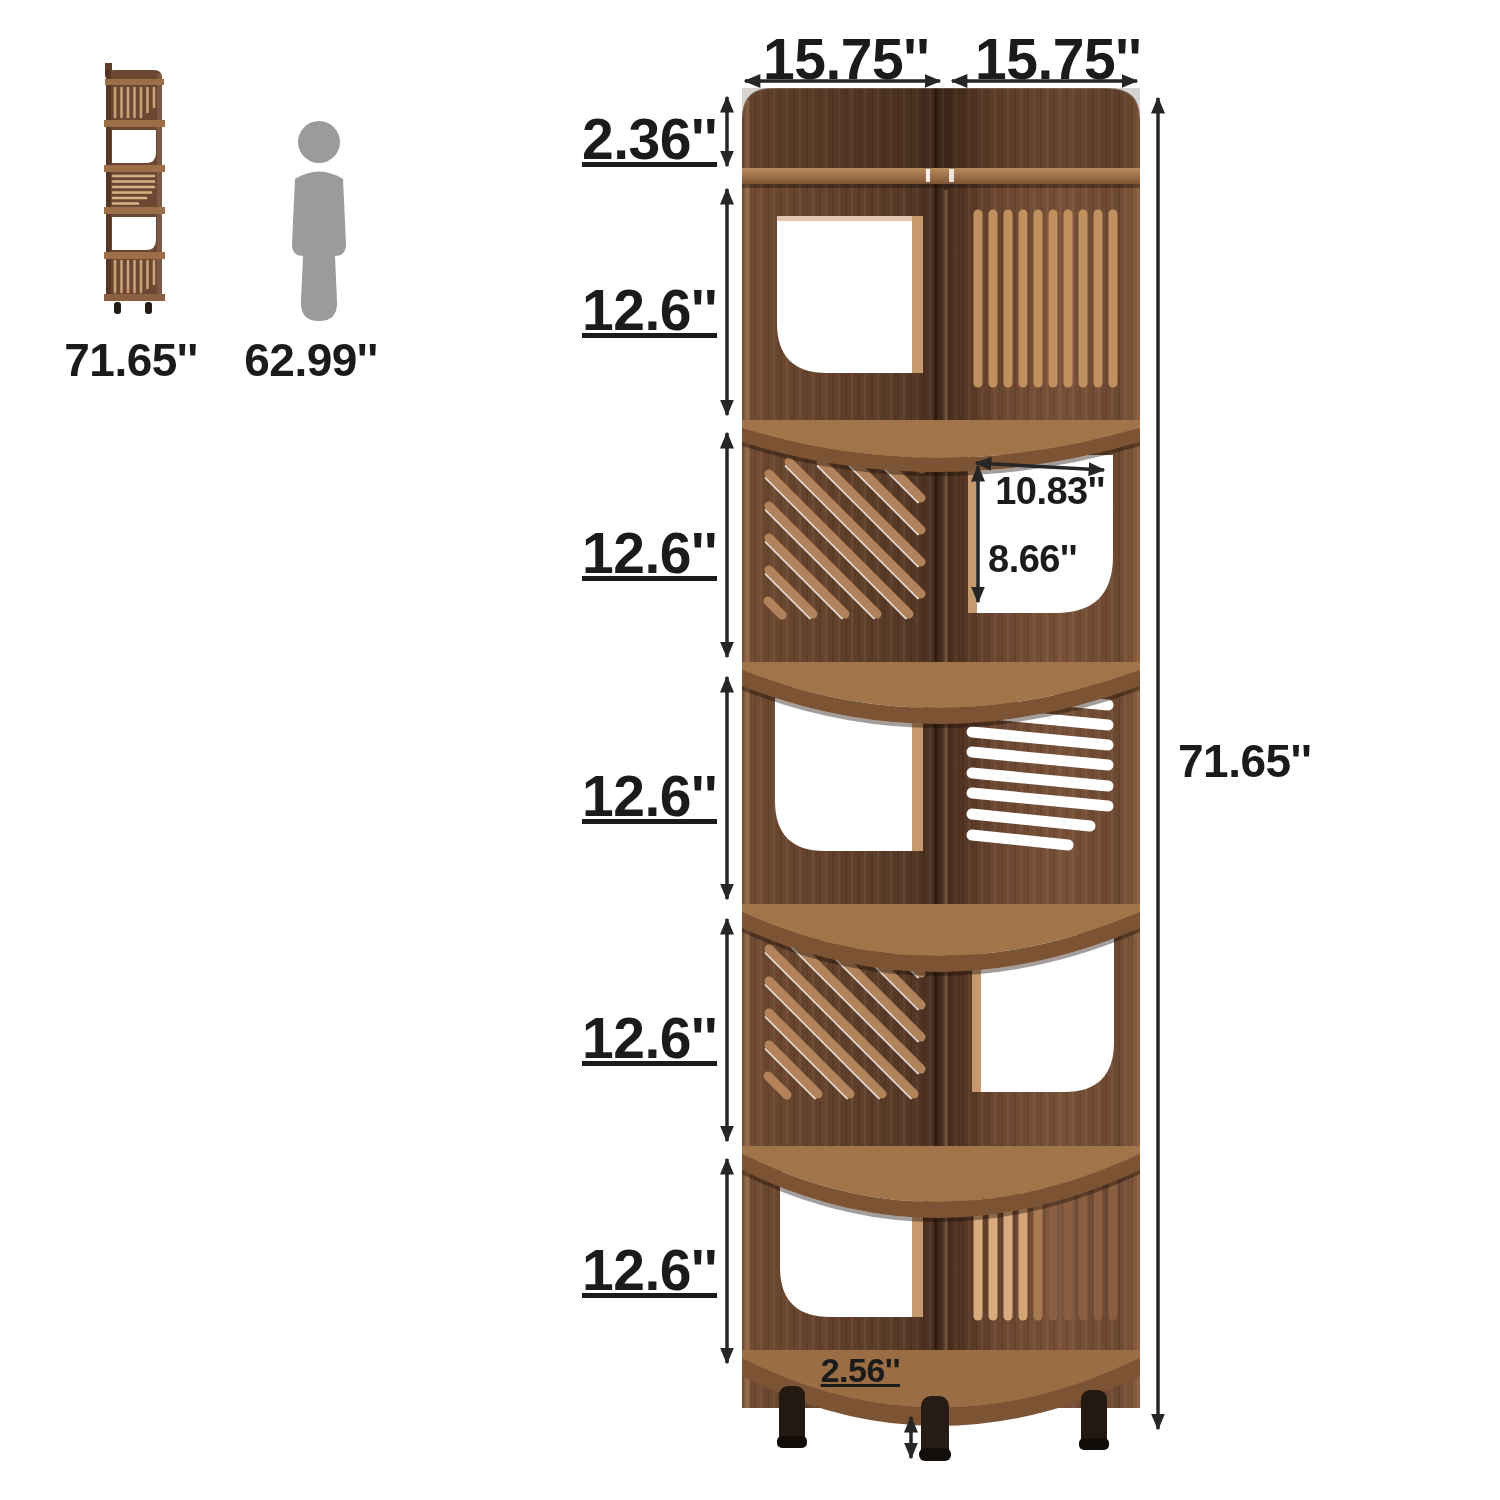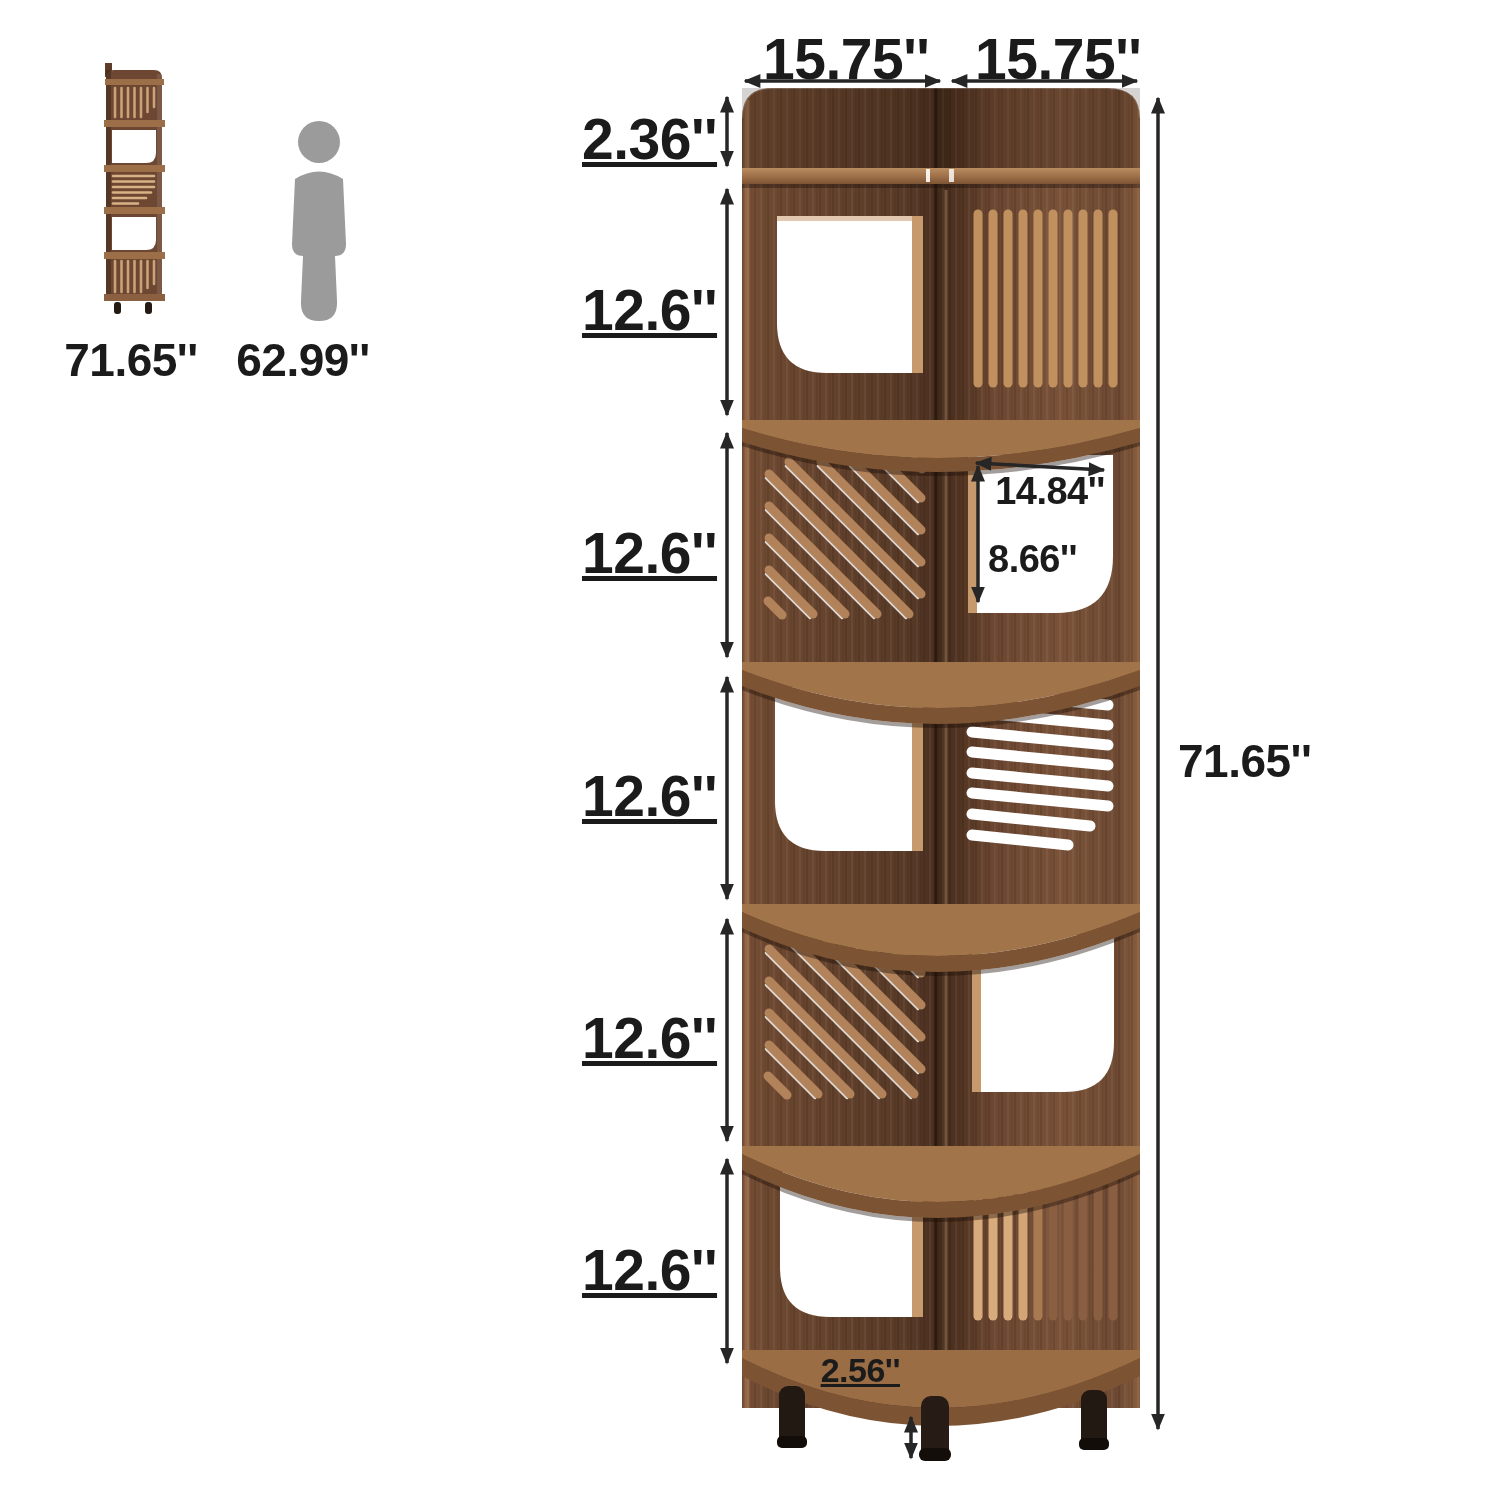--- a/index.html
+++ b/index.html
@@ -289,31 +289,31 @@
       <path d="M727,919 L727,1141" marker-start="url(#arr)" marker-end="url(#arr)"></path>
       <path d="M727,1159 L727,1363" marker-start="url(#arr)" marker-end="url(#arr)"></path>
       <path d="M1158,98 L1158,1429" marker-start="url(#arr)" marker-end="url(#arr)"></path>
       <path d="M976,463 L1104,470" marker-start="url(#arr)" marker-end="url(#arr)"></path>
       <path d="M978,466 L978,602" marker-start="url(#arr)" marker-end="url(#arr)"></path>
       <path d="M911,1417 L911,1458" marker-start="url(#arr)" marker-end="url(#arr)"></path>
     </g>
   </svg>
 
   <div class="lbl f46 c" style="left:46px;top:336px;width:170px;">71.65''</div>
-  <div class="lbl f46 c" style="left:218px;top:336px;width:170px;">62.99''</div>
+  <div class="lbl f46 c" style="left:226px;top:336px;width:170px;">62.99''</div>
 
   <div class="lbl f42 c" style="left:763px;top:30px;width:160px;">15.75''</div>
   <div class="lbl f42 c" style="left:975px;top:30px;width:160px;">15.75''</div>
 
   <div class="lbl f42 r" style="left:582px;top:110px;width:130px;">2.36''</div>
   <div class="lbl f42 r" style="left:582px;top:281px;width:130px;">12.6''</div>
   <div class="lbl f42 r" style="left:582px;top:524px;width:130px;">12.6''</div>
   <div class="lbl f42 r" style="left:582px;top:767px;width:130px;">12.6''</div>
   <div class="lbl f42 r" style="left:582px;top:1009px;width:130px;">12.6''</div>
   <div class="lbl f42 r" style="left:582px;top:1241px;width:130px;">12.6''</div>
 
   <div class="lbl f46" style="left:1178px;top:737px;">71.65''</div>
 
-  <div class="lbl f38 c" style="left:982px;top:472px;width:136px;">14.84''</div>
+  <div class="lbl f38 c" style="left:982px;top:472px;width:136px;">10.83''</div>
   <div class="lbl f38" style="left:988px;top:540px;">8.66''</div>
 
   <div class="lbl f34 r" style="left:760px;top:1353px;width:140px;">2.56''</div>
 </div>
 
 </body></html>

